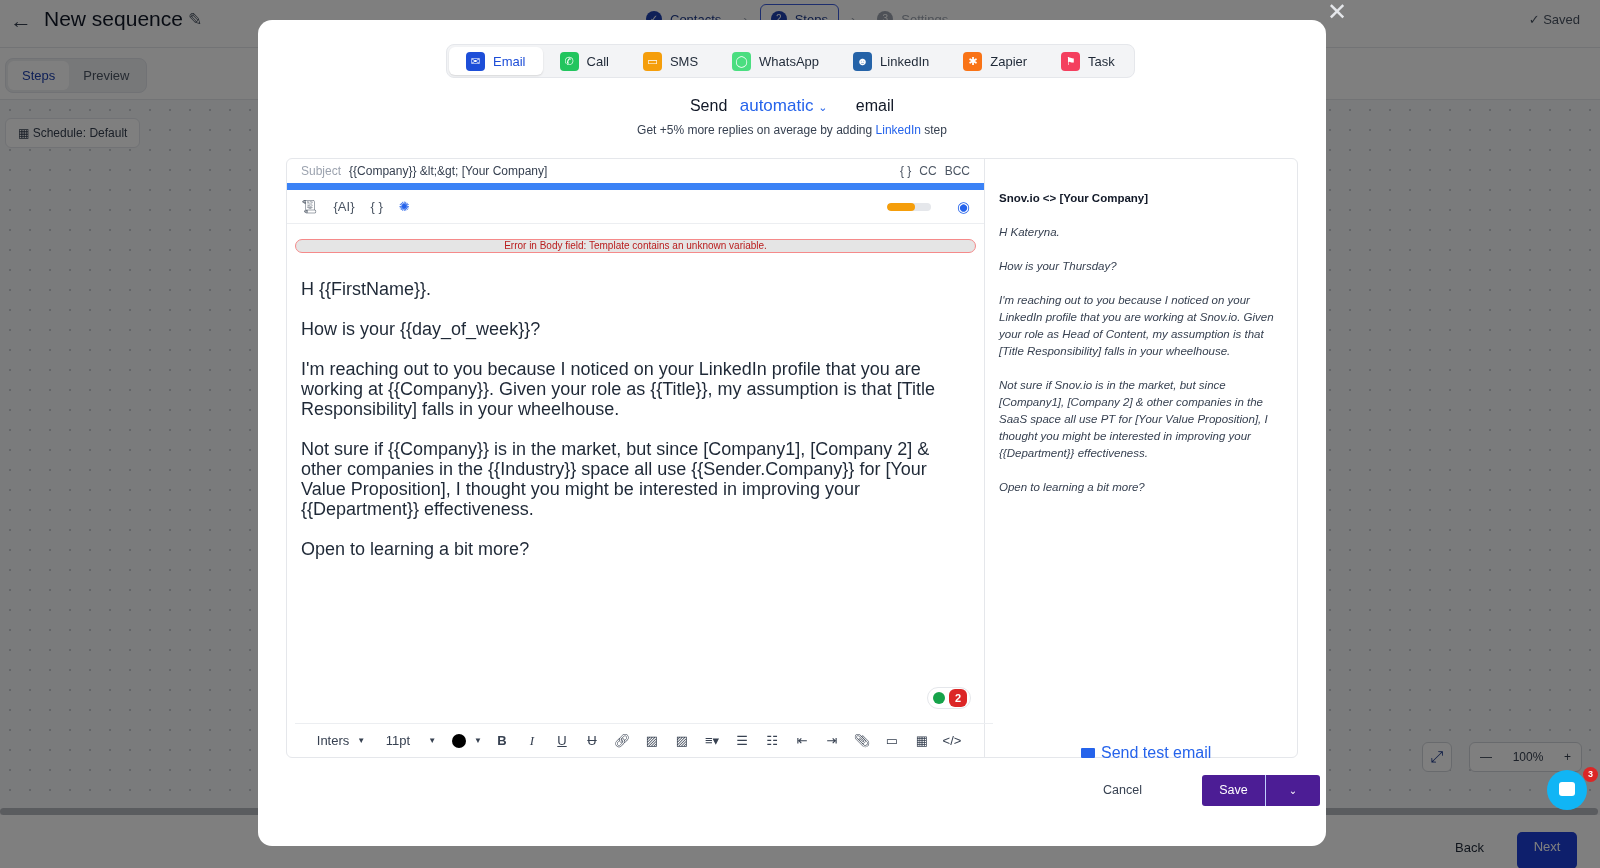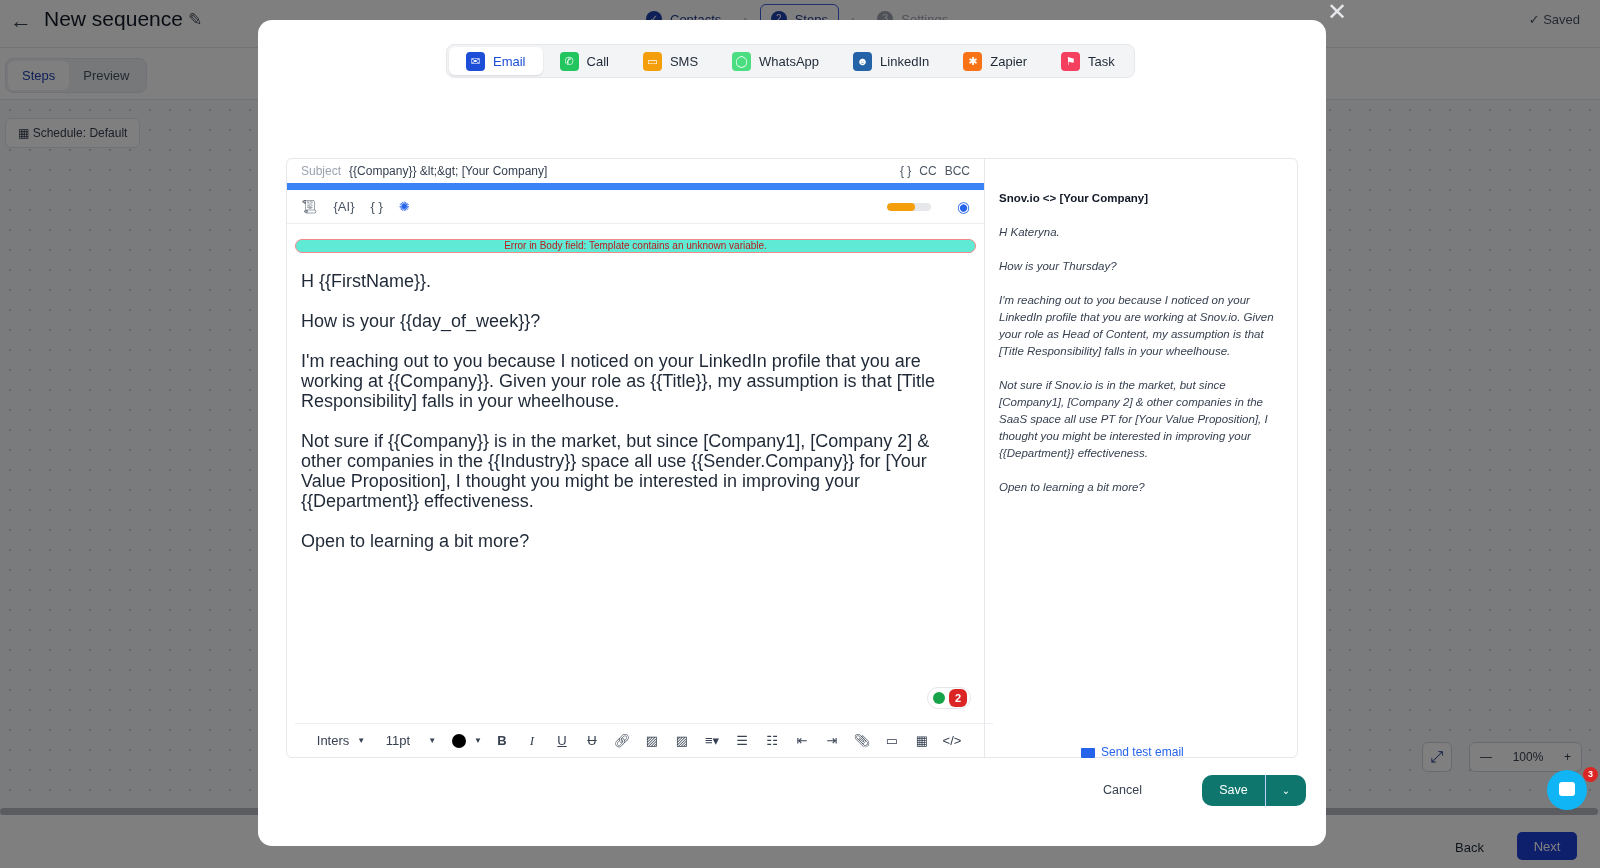--- a/index.html
+++ b/index.html
@@ -24,21 +24,21 @@
   .bg-toolbar { position: absolute; left: 0; top: 48px; width: 1600px; height: 52px; background: #fff; border-bottom: 1px solid #e5e7eb; }
   .bg-toggle { position: absolute; left: 5px; top: 10px; display: flex; background: #eef0f3; border: 1px solid #e2e5ea; border-radius: 8px; padding: 2px; }
   .bg-toggle span { padding: 7px 14px; font-size: 13px; color: #4b5563; border-radius: 6px; }
   .bg-toggle span.on { background: #fff; color: #1e40af; }
   .bg-schedule { position: absolute; left: 5px; top: 118px; background: #fff; border: 1px solid #e2e5ea; border-radius: 6px; padding: 7px 12px; font-size: 12px; color: #374151; }
   .bg-zoomctl { position: absolute; left: 1422px; top: 742px; width: 30px; height: 30px; border: 1px solid #d1d5db; border-radius: 6px; background: #fff; font-size: 16px; text-align: center; line-height: 28px; color: #1e3a8a; }
   .bg-zoombox { position: absolute; left: 1469px; top: 742px; width: 113px; height: 30px; border: 1px solid #d1d5db; border-radius: 6px; background: #fff; display: flex; align-items: center; justify-content: space-between; padding: 0 10px; font-size: 12px; color: #374151; }
   .bg-scroll { position: absolute; left: 0; top: 808px; width: 1598px; height: 7px; background: #b5b8be; border-radius: 4px; }
   .bg-footer { position: absolute; left: 0; top: 815px; width: 1600px; height: 53px; background: #fff; }
   .bg-back-btn { position: absolute; left: 1455px; top: 840px; font-size: 13px; color: #1f2937; }
-  .bg-next-btn { position: absolute; left: 1517px; top: 832px; width: 60px; height: 28px; border-radius: 5px; background: #1d3fd8; color: #fff; font-size: 13px; text-align: center; line-height: 30px; }
+  .bg-next-btn { position: absolute; left: 1517px; top: 832px; width: 60px; height: 37px; border-radius: 5px; background: #1d3fd8; color: #fff; font-size: 13px; text-align: center; line-height: 30px; }
 
   .overlay { position: absolute; inset: 0; background: rgba(0,0,0,0.5); }
   .modal-close { position: absolute; left: 1327px; top: -2px; font-size: 24px; color: #e5e7eb; }
 
   .chat-bubble { position: absolute; left: 1547px; top: 770px; width: 40px; height: 40px; border-radius: 50%; background: #10b5f5; }
   .chat-bubble::after { content: ""; position: absolute; left: 12px; top: 12px; width: 16px; height: 14px; border-radius: 3px; background: #fff; }
   .chat-badge { position: absolute; left: 1583px; top: 767px; width: 15px; height: 15px; border-radius: 50%; background: #dc2626; color: #fff; font-size: 9px; font-weight: bold; text-align: center; line-height: 15px; }
 
   
   .modal { position: absolute; left: 258px; top: 20px; width: 1068px; height: 826px; background: #fff; border-radius: 14px; }
@@ -56,39 +56,39 @@
   .editor-card { position: absolute; left: 28px; top: 138px; width: 1012px; height: 600px; border: 1px solid #e5e7eb; border-radius: 6px; }
   .editor-left { position: absolute; left: 0; top: 0; width: 698px; height: 598px; border-right: 1px solid #e5e7eb; }
   .subject-row { height: 31px; border-bottom: 7px solid #3b82f6; display: flex; align-items: center; padding: 0 14px; font-size: 12px; }
   .subject-label { color: #9ca3af; margin-right: 8px; }
   .subject-value { color: #374151; flex: 1; }
   .subject-actions { display: flex; gap: 8px; color: #4b5563; font-size: 12px; }
   .icon-row { height: 34px; border-bottom: 1px solid #eceef1; display: flex; align-items: center; padding: 0 14px; gap: 16px; font-size: 13px; color: #4b5563; }
   .progress { margin-left: auto; width: 44px; height: 8px; background: #e5e7eb; border-radius: 4px; overflow: hidden; }
   .progress .bar { width: 64%; height: 100%; background: #f59e0b; border-radius: 4px; }
   .eye-icon { color: #2563eb; font-size: 15px; margin-left: 10px; }
-  .error-bar { margin: 15px 8px 0 8px; height: 14px; border-radius: 7px; background: #5eead4; border: 1px solid #f58a8a; text-align: center; font-size: 10px; line-height: 12px; color: #b91c1c; }
+  .error-bar { margin: 15px 8px 8px 8px; height: 14px; border-radius: 7px; background: #e5e5e5; border: 1px solid #f58a8a; text-align: center; font-size: 10px; line-height: 12px; color: #b91c1c; }
   .body-text { padding: 18px 14px 0 14px; font-size: 18px; line-height: 20px; color: #1f2937; }
   .body-text p { margin-bottom: 20px; }
   .grammar-widget { position: absolute; left: 640px; top: 528px; width: 44px; height: 22px; border: 1px solid #e5e7eb; border-radius: 11px; background: #fff; display: flex; align-items: center; padding-left: 5px; gap: 4px; }
   .gw-bulb { width: 12px; height: 12px; border-radius: 50%; background: #16a34a; }
   .gw-count { width: 18px; height: 18px; border-radius: 6px; background: #dc2626; color: #fff; font-size: 11px; font-weight: bold; text-align: center; line-height: 18px; }
   .format-bar { position: absolute; left: 8px; top: 564px; width: 698px; height: 34px; border-top: 1px solid #eceef1; display: flex; align-items: center; padding: 0 14px; gap: 0; font-size: 12px; color: #374151; }
   .fb-item { display: inline-flex; align-items: center; justify-content: center; min-width: 30px; height: 24px; font-size: 13px; }
   .fb-drop { font-size: 8px; margin-left: 8px; }
   .fb-color { width: 14px; height: 14px; border-radius: 50%; background: #000; }
 
   .editor-right { position: absolute; left: 698px; top: 15px; width: 312px; height: 598px; padding: 16px 14px; font-size: 11.5px; line-height: 17px; color: #374151; }
   .preview-subject { font-weight: bold; color: #111827; margin-bottom: 17px; }
   .editor-right p { margin-bottom: 17px; font-style: italic; }
-  .send-test { position: absolute; left: 96px; top: 570px; color: #2563eb; font-size: 12px; display: flex; align-items: center; gap: 6px; }
+  .send-test { position: absolute; left: 96px; top: 570px; color: #2563eb; font-size: 16px; display: flex; align-items: center; gap: 6px; }
   .env-icon { width: 14px; height: 10px; background: #2563eb; border-radius: 1px; }
 
   .cancel-btn { position: absolute; left: 845px; top: 763px; font-size: 12.5px; color: #374151; }
-  .save-group { position: absolute; left: 944px; top: 755px; width: 104px; height: 31px; border-radius: 10px; background: #0f766e; display: flex; overflow: hidden; }
+  .save-group { position: absolute; left: 944px; top: 755px; width: 118px; height: 31px; border-radius: 3px; background: #4c1d95; display: flex; overflow: hidden; }
   .save-main { width: 64px; text-align: center; line-height: 31px; color: #fff; font-size: 12.5px; border-right: 1px solid #c0cffd; }
   .save-chev { flex: 1; text-align: center; line-height: 31px; color: #fff; font-size: 10px; }
 </style>
 </head>
 <body>
 
 <div class="bg-app"></div>
 <div class="bg-header">
   <span class="bg-back">←</span>
   <span class="bg-title">New sequence</span>
@@ -158,20 +158,28 @@
     <div class="ch-tab">
       <span class="ch-icon" style="background:#f97316">✱</span>
       <span>Zapier</span>
     </div>
     <div class="ch-tab">
       <span class="ch-icon" style="background:#f43f5e">⚑</span>
       <span>Task</span>
     </div>
   </div>
 
+  <div class="send-row">
+    <span>Send</span>
+    <span class="mode"><span>automatic</span> <span class="chev">⌄</span></span>
+    <span>email</span>
+  </div>
+  <div class="hint">
+    <span>Get +5% more replies on average by adding </span><span class="link">LinkedIn</span><span> step</span>
+  </div>
 
   <div class="editor-card">
     <div class="editor-left">
       <div class="subject-row">
         <span class="subject-label">Subject</span>
         <span class="subject-value">{{Company}} &amp;lt;&amp;gt; [Your Company]</span>
         <span class="subject-actions">
           <span>{ }</span>
           <span>CC</span>
           <span>BCC</span>

